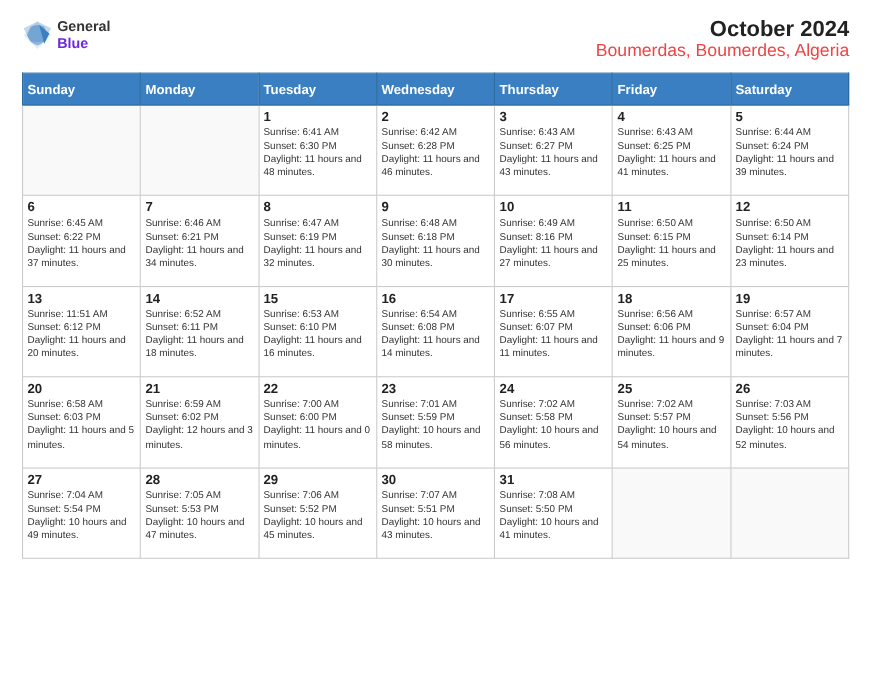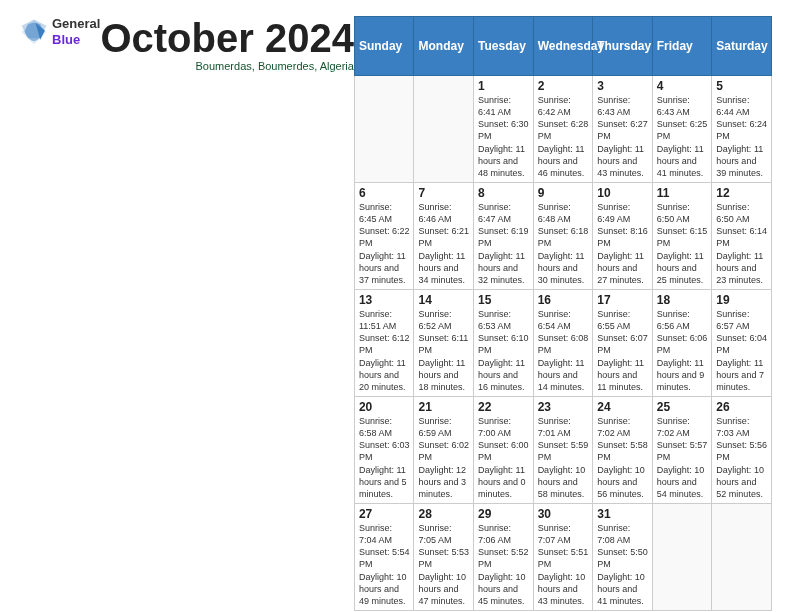--- a/index.html
+++ b/index.html
@@ -8,21 +8,21 @@
       background: #fff;
       width: 792px;
       height: 612px;
       overflow: hidden;
     }
     .page {
       width: 792px;
       height: 520px;
       padding: 16px 20px 12px 20px;
       display: flex;
-      flex-direction: row;
+      flex-direction: column;
     }
     .header {
       display: flex;
       justify-content: space-between;
       align-items: flex-start;
       margin-bottom: 10px;
     }
     .logo {
       display: flex;
       align-items: center;
@@ -39,43 +39,43 @@
     .logo-text span:first-child { color: #333; }
     .logo-text span:last-child { color: #6d28d9; }
     .logo-icon {
       width: 28px;
       height: 28px;
     }
     .title-block {
       text-align: right;
     }
     .title-block h1 {
-      font-size: 40px;
+      font-size: 20px;
       font-weight: bold;
       color: #222;
       line-height: 1.1;
     }
     .title-block h2 {
-      font-size: 11px;
+      font-size: 16px;
       font-weight: normal;
-      color: #14532d;
+      color: #ef4444;
     }
     .calendar {
       flex: 1;
       border: 1px solid #ccc;
       border-collapse: collapse;
       width: 100%;
       table-layout: fixed;
     }
     .calendar th {
       background-color: #3a7fc1;
       color: #fff;
       font-size: 12px;
       font-weight: bold;
-      padding: 22px 4px;
+      padding: 7px 4px;
       border: 1px solid #2d6aa0;
       text-align: left;
     }
     .calendar td {
       border: 1px solid #ccc;
       vertical-align: top;
       padding: 3px 4px;
       font-size: 9.5px;
       color: #333;
       height: 82px;

